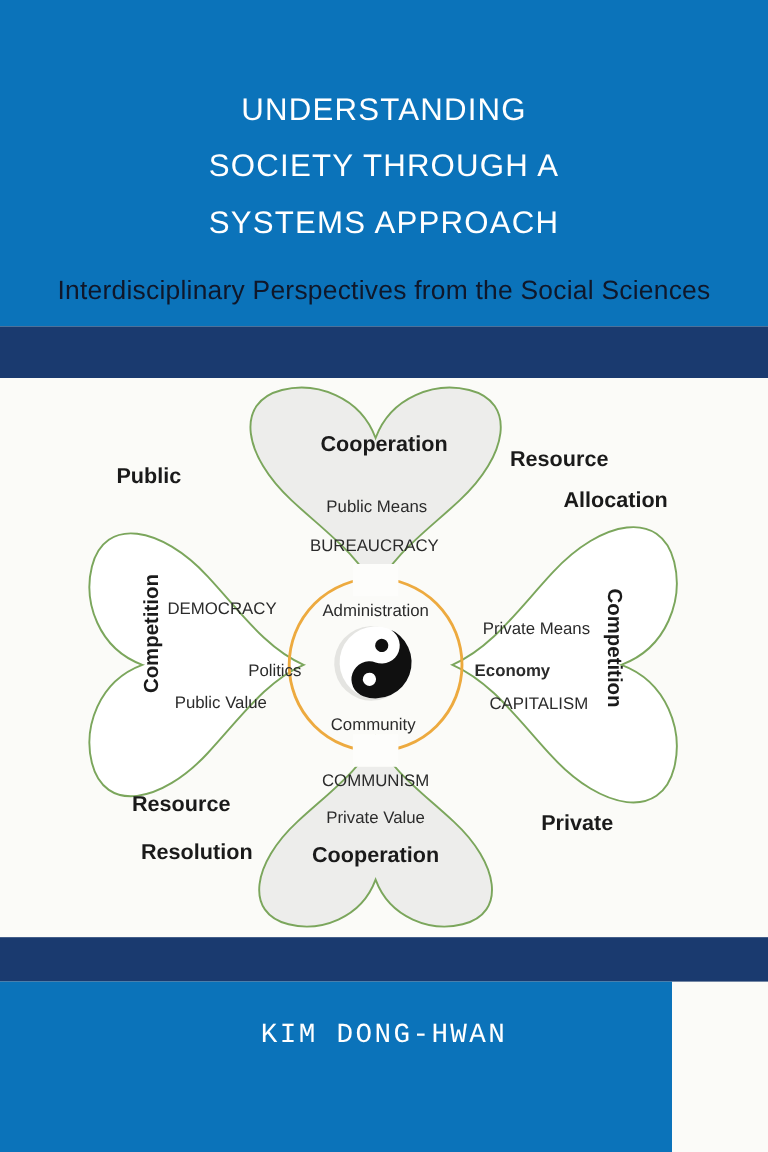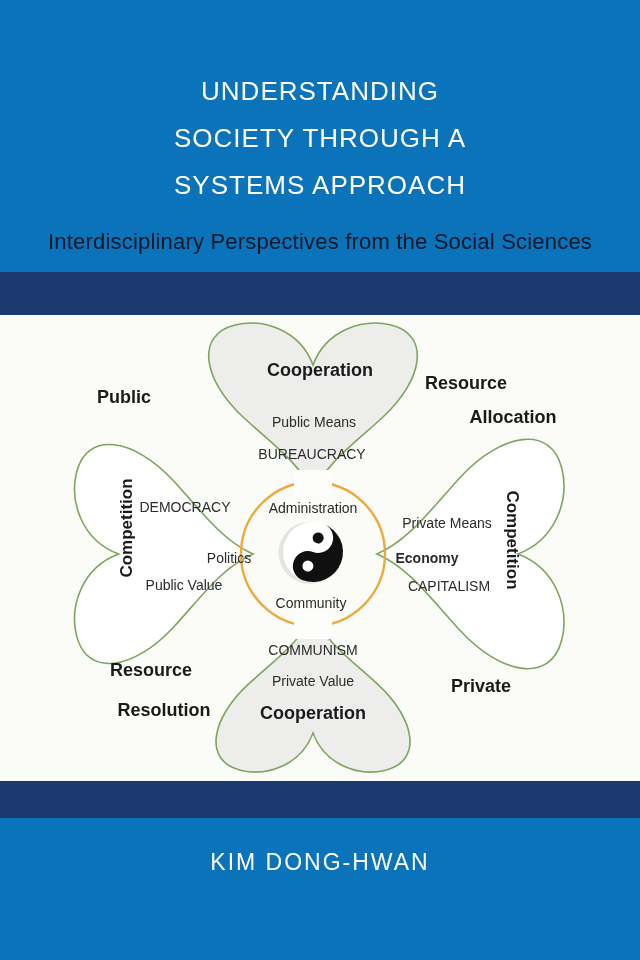--- a/index.html
+++ b/index.html
@@ -7,21 +7,21 @@
     width:640px;height:960px;position:relative;overflow:hidden;
     font-family:"Liberation Sans", sans-serif;background:#FBFBF8;
   }
   .abs{position:absolute;}
   
   .top-banner{top:0;left:0;width:640px;height:272px;background:#0B73BA;}
   .band{left:0;width:640px;background:#1A3A6F;}
   .band.b1{top:272px;height:43px;}
   .band.b2{top:781px;height:37px;}
   .diagram-panel{top:315px;left:0;width:640px;height:466px;background:#FBFBF8;}
-  .bottom-banner{top:818px;left:0;width:640px;height:142px;background:#0B73BA;}
+  .bottom-banner{top:818px;left:0;width:560px;height:142px;background:#0B73BA;font-family:Liberation Mono, monospace;}
   
   .title{top:68px;left:0;width:640px;text-align:center;color:#FFFFFF;
          font-size:26px;line-height:47px;letter-spacing:1px;font-weight:400;}
   .subtitle{top:229px;left:0;width:640px;text-align:center;color:#0f172a;
             font-size:22px;font-weight:400;letter-spacing:0.2px;}
   
   .dt{position:absolute;transform:translate(-50%,-50%);white-space:nowrap;
       color:#2B2B2B;font-size:14px;}
   .dt.bold{font-weight:bold;font-size:18px;color:#1A1A1A;}
   .dt.rotl{transform:translate(-50%,-50%) rotate(-90deg);font-weight:bold;font-size:17px;color:#1A1A1A;}

